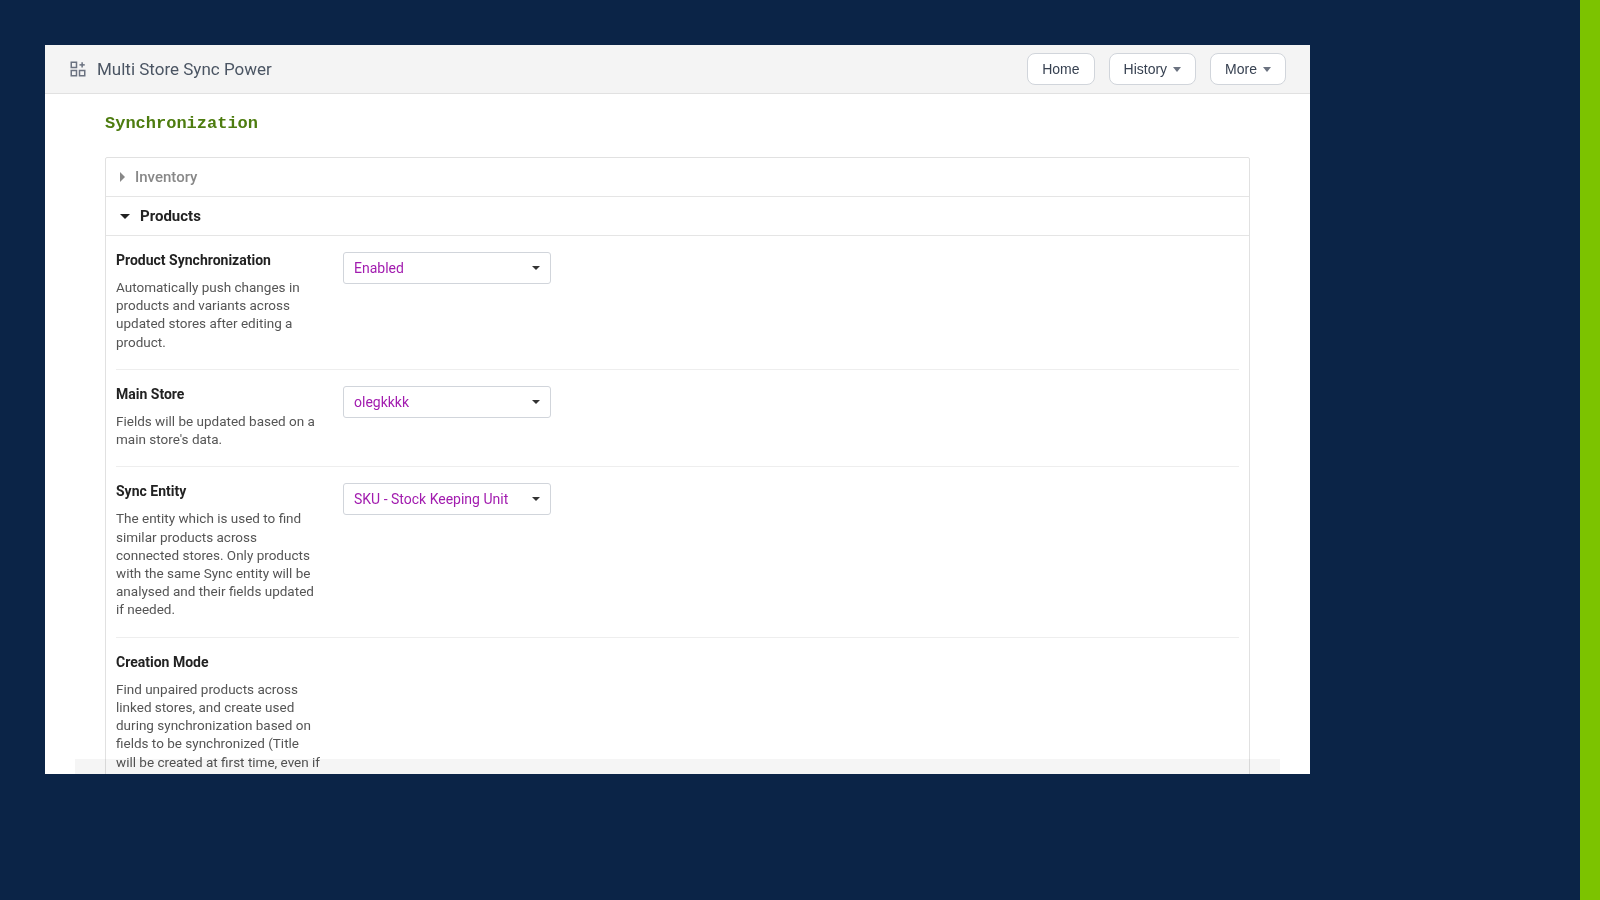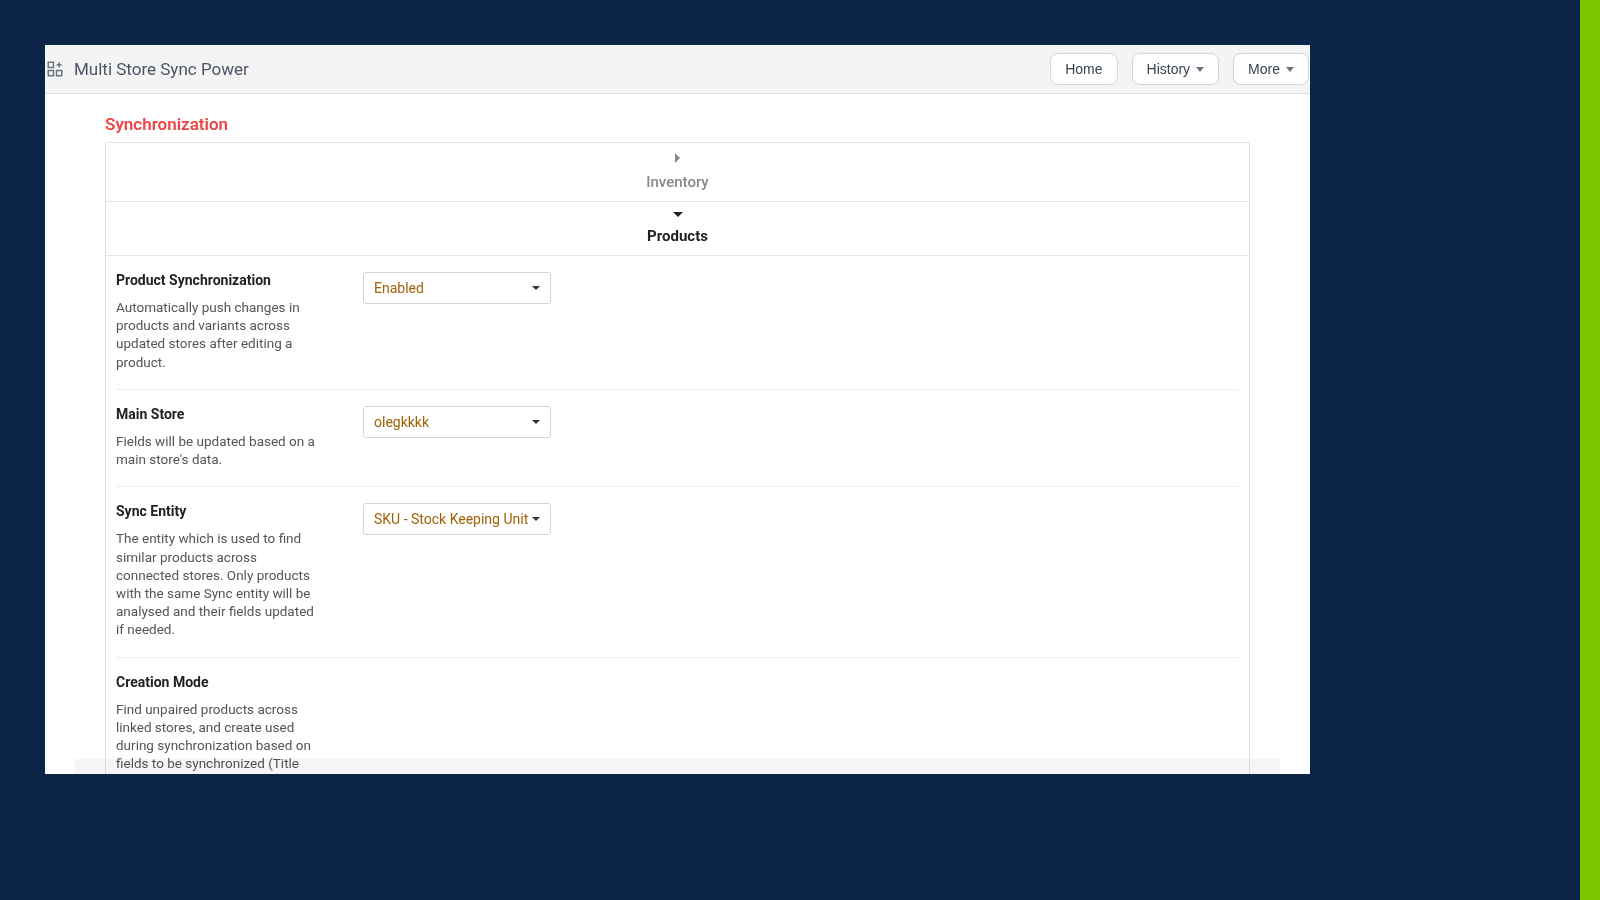--- a/index.html
+++ b/index.html
@@ -27,21 +27,21 @@
     bottom: 126px;
     background: #ffffff;
     overflow: hidden;
   }
   .top-bar {
     height: 49px;
     background: #f4f4f4;
     display: flex;
     align-items: center;
     justify-content: space-between;
-    padding: 0 1px;
+    padding: 0 24px;
     border-bottom: 1px solid #e1e1e1;
   }
   .top-left {
     display: flex;
     align-items: center;
     gap: 10px;
   }
   .app-icon {
     width: 18px;
     height: 18px;
@@ -75,38 +75,38 @@
     border-right: 4px solid transparent;
     border-top: 5px solid #6b7280;
   }
   .content-area {
     padding: 20px 60px 0 60px;
     height: calc(100% - 49px);
     overflow: hidden;
     position: relative;
   }
   .page-heading {
-    color: #ef4444;
+    color: #4d7c0f;
     font-size: 17px;
     font-weight: 600;
-    margin-bottom: 8px;
+    margin-bottom: 24px;
+    font-family: Liberation Mono, monospace;
   }
   .panel {
     border: 1px solid #e1e1e1;
     border-radius: 2px;
     background:#fff;
   }
   .accordion-header {
     display: flex;
     align-items: center;
     gap: 10px;
     padding: 10px 14px;
     border-bottom: 1px solid #e5e5e5;
     cursor: pointer;
-    flex-direction: column;
   }
   .accordion-header.collapsed .acc-label {
     color: #888;
     font-weight: 500;
   }
   .accordion-header.expanded .acc-label {
     color: #222;
     font-weight: 700;
     text-align: center;
   }
@@ -123,21 +123,21 @@
     border-right: 5px solid transparent;
     border-top: 5px solid #222;
   }
   .section-body {
     padding: 0 10px;
   }
   .setting-row {
     display: flex;
     padding: 16px 0 18px 0;
     border-bottom: 1px solid #eee;
-    gap: 42px;
+    gap: 22px;
   }
   .setting-row:last-child { border-bottom: none; flex-direction: column; }
   .setting-left {
     width: 205px;
     flex-shrink: 0;
   }
   .setting-title {
     font-size: 14px;
     font-weight: 700;
     color: #222;
@@ -145,31 +145,31 @@
   }
   .setting-desc {
     font-size: 13.5px;
     color: #555;
     line-height: 1.35;
   }
   .setting-right {
     flex: 1;
   }
   .select-box {
-    width: 188px;
+    width: 208px;
     height: 32px;
     border: 1px solid #d1d5db;
     border-radius: 3px;
     background: #fff;
     display: flex;
     align-items: center;
     justify-content: space-between;
     padding: 8px 10px;
     font-size: 14px;
-    color: #a16207;
+    color: #a21caf;
     cursor: pointer;
   }
   .select-caret {
     width: 0; height: 0;
     border-left: 4px solid transparent;
     border-right: 4px solid transparent;
     border-top: 4px solid #333;
   }
   .content-inner {
     position: absolute;

